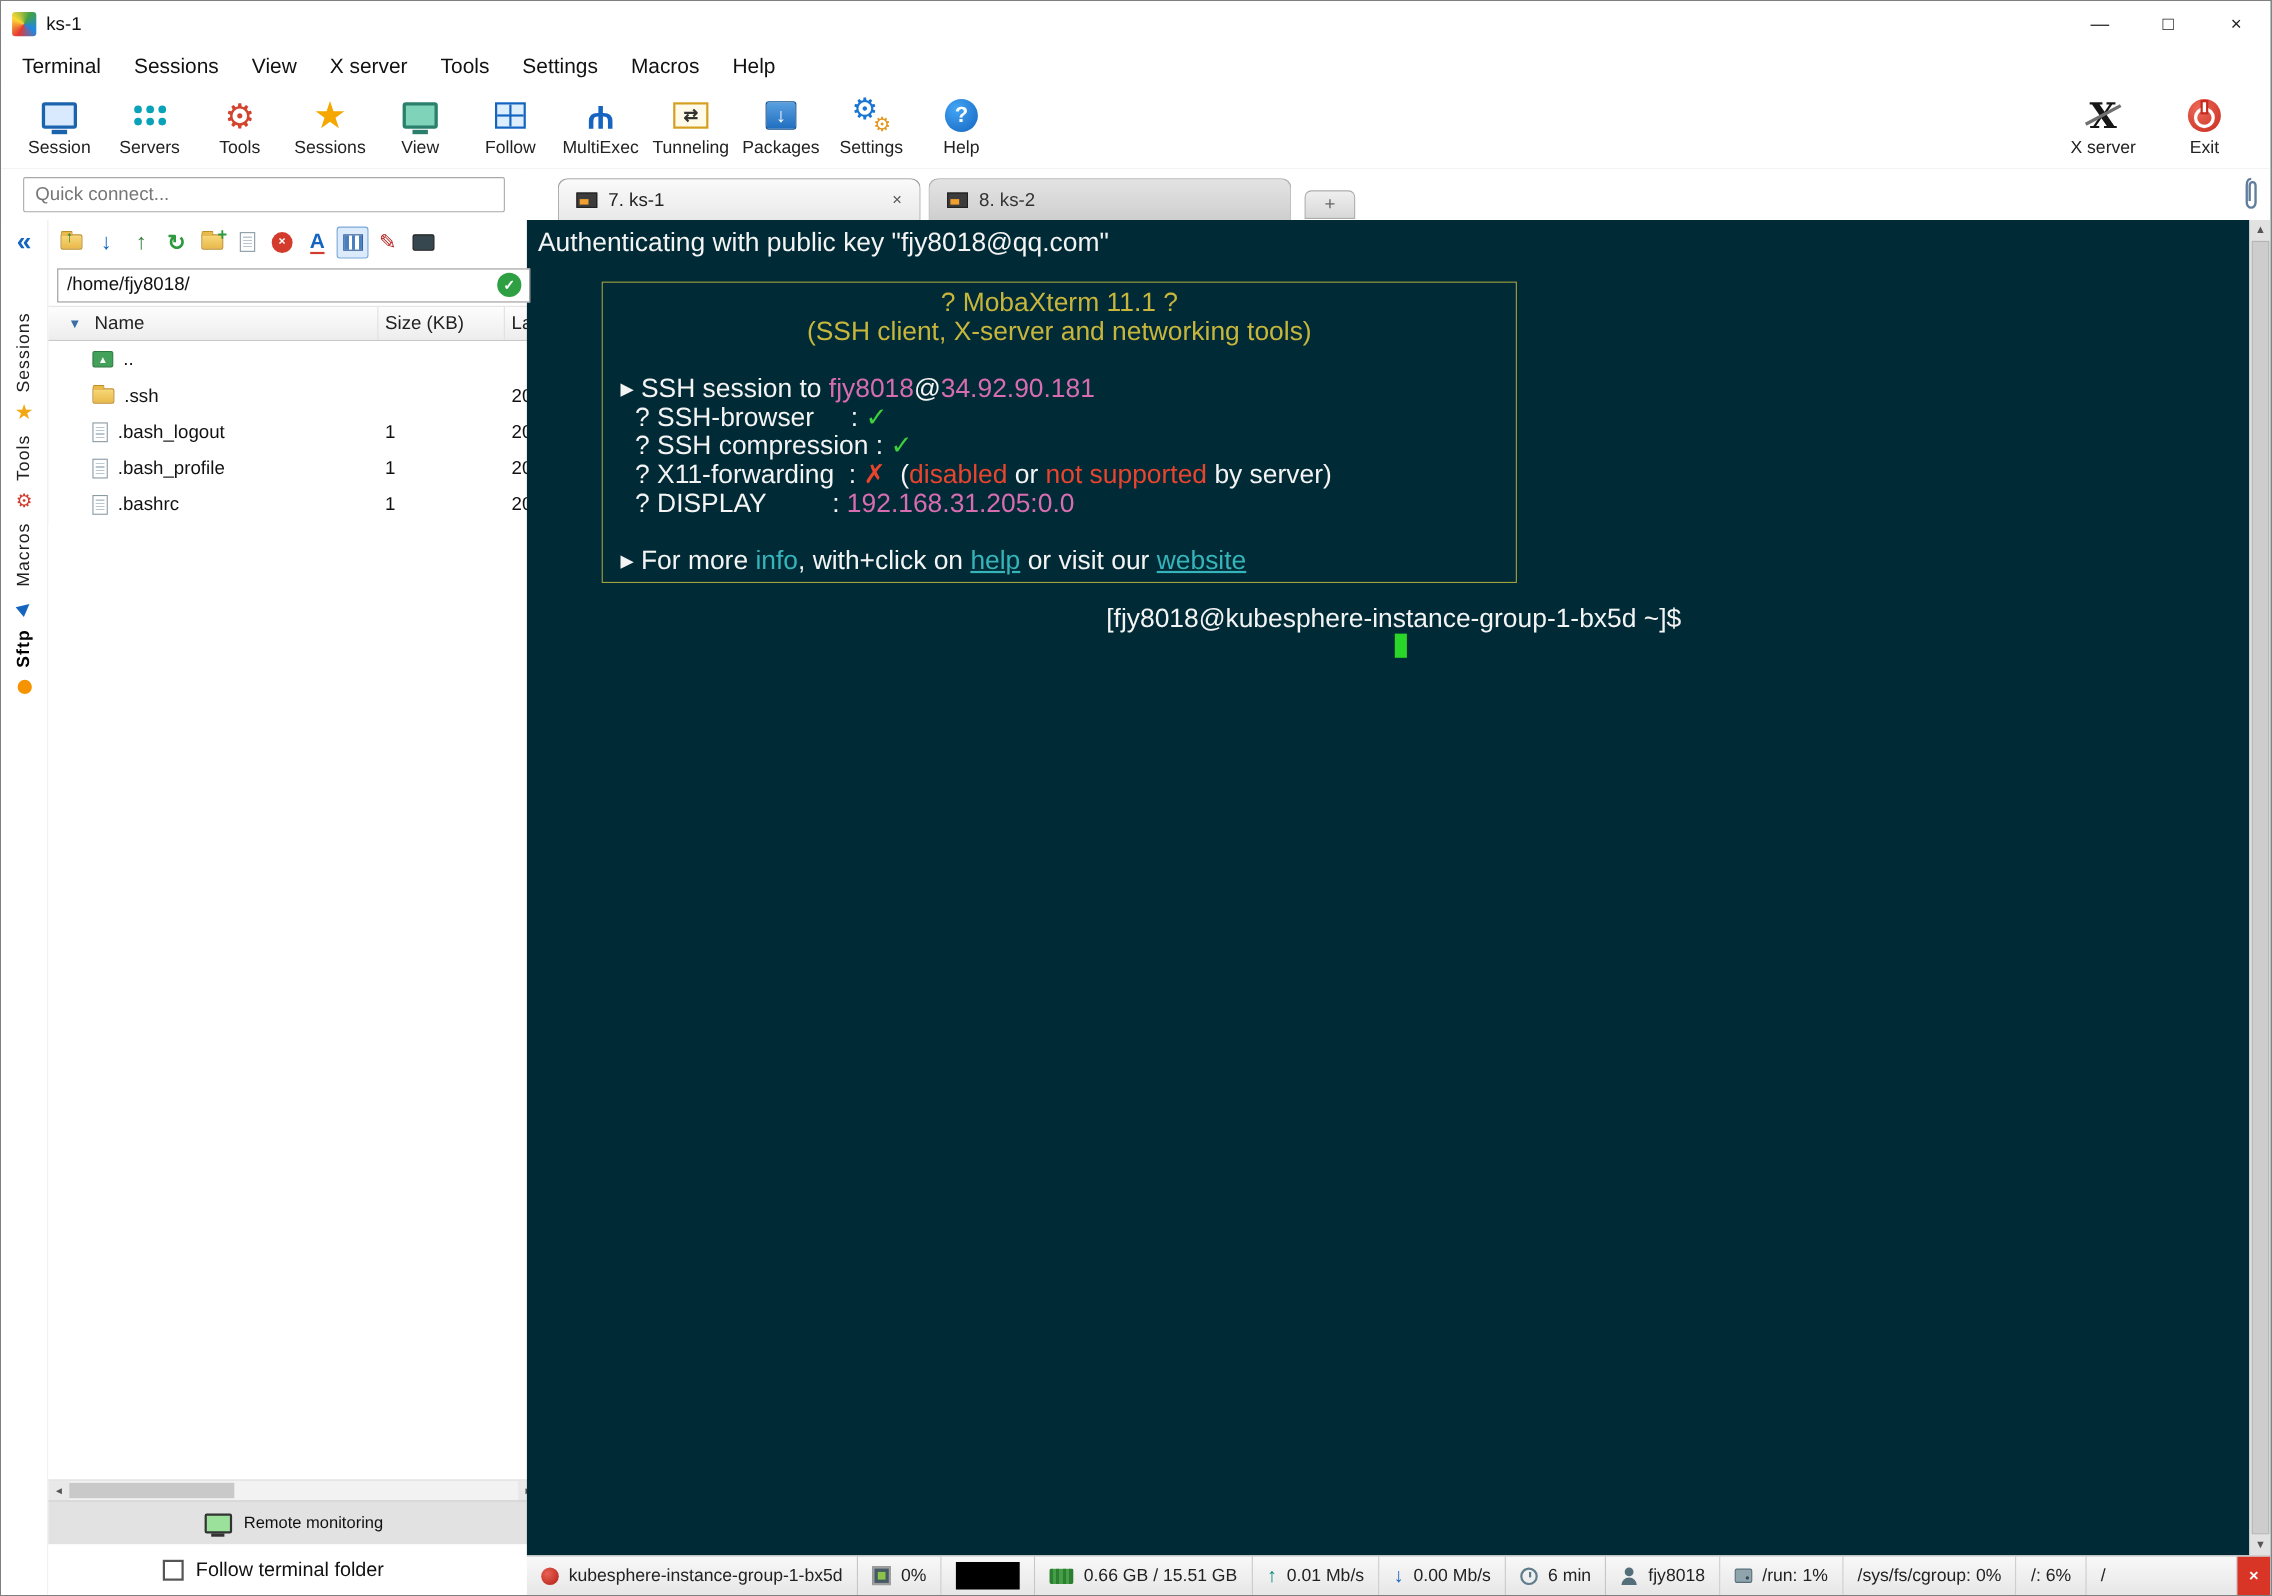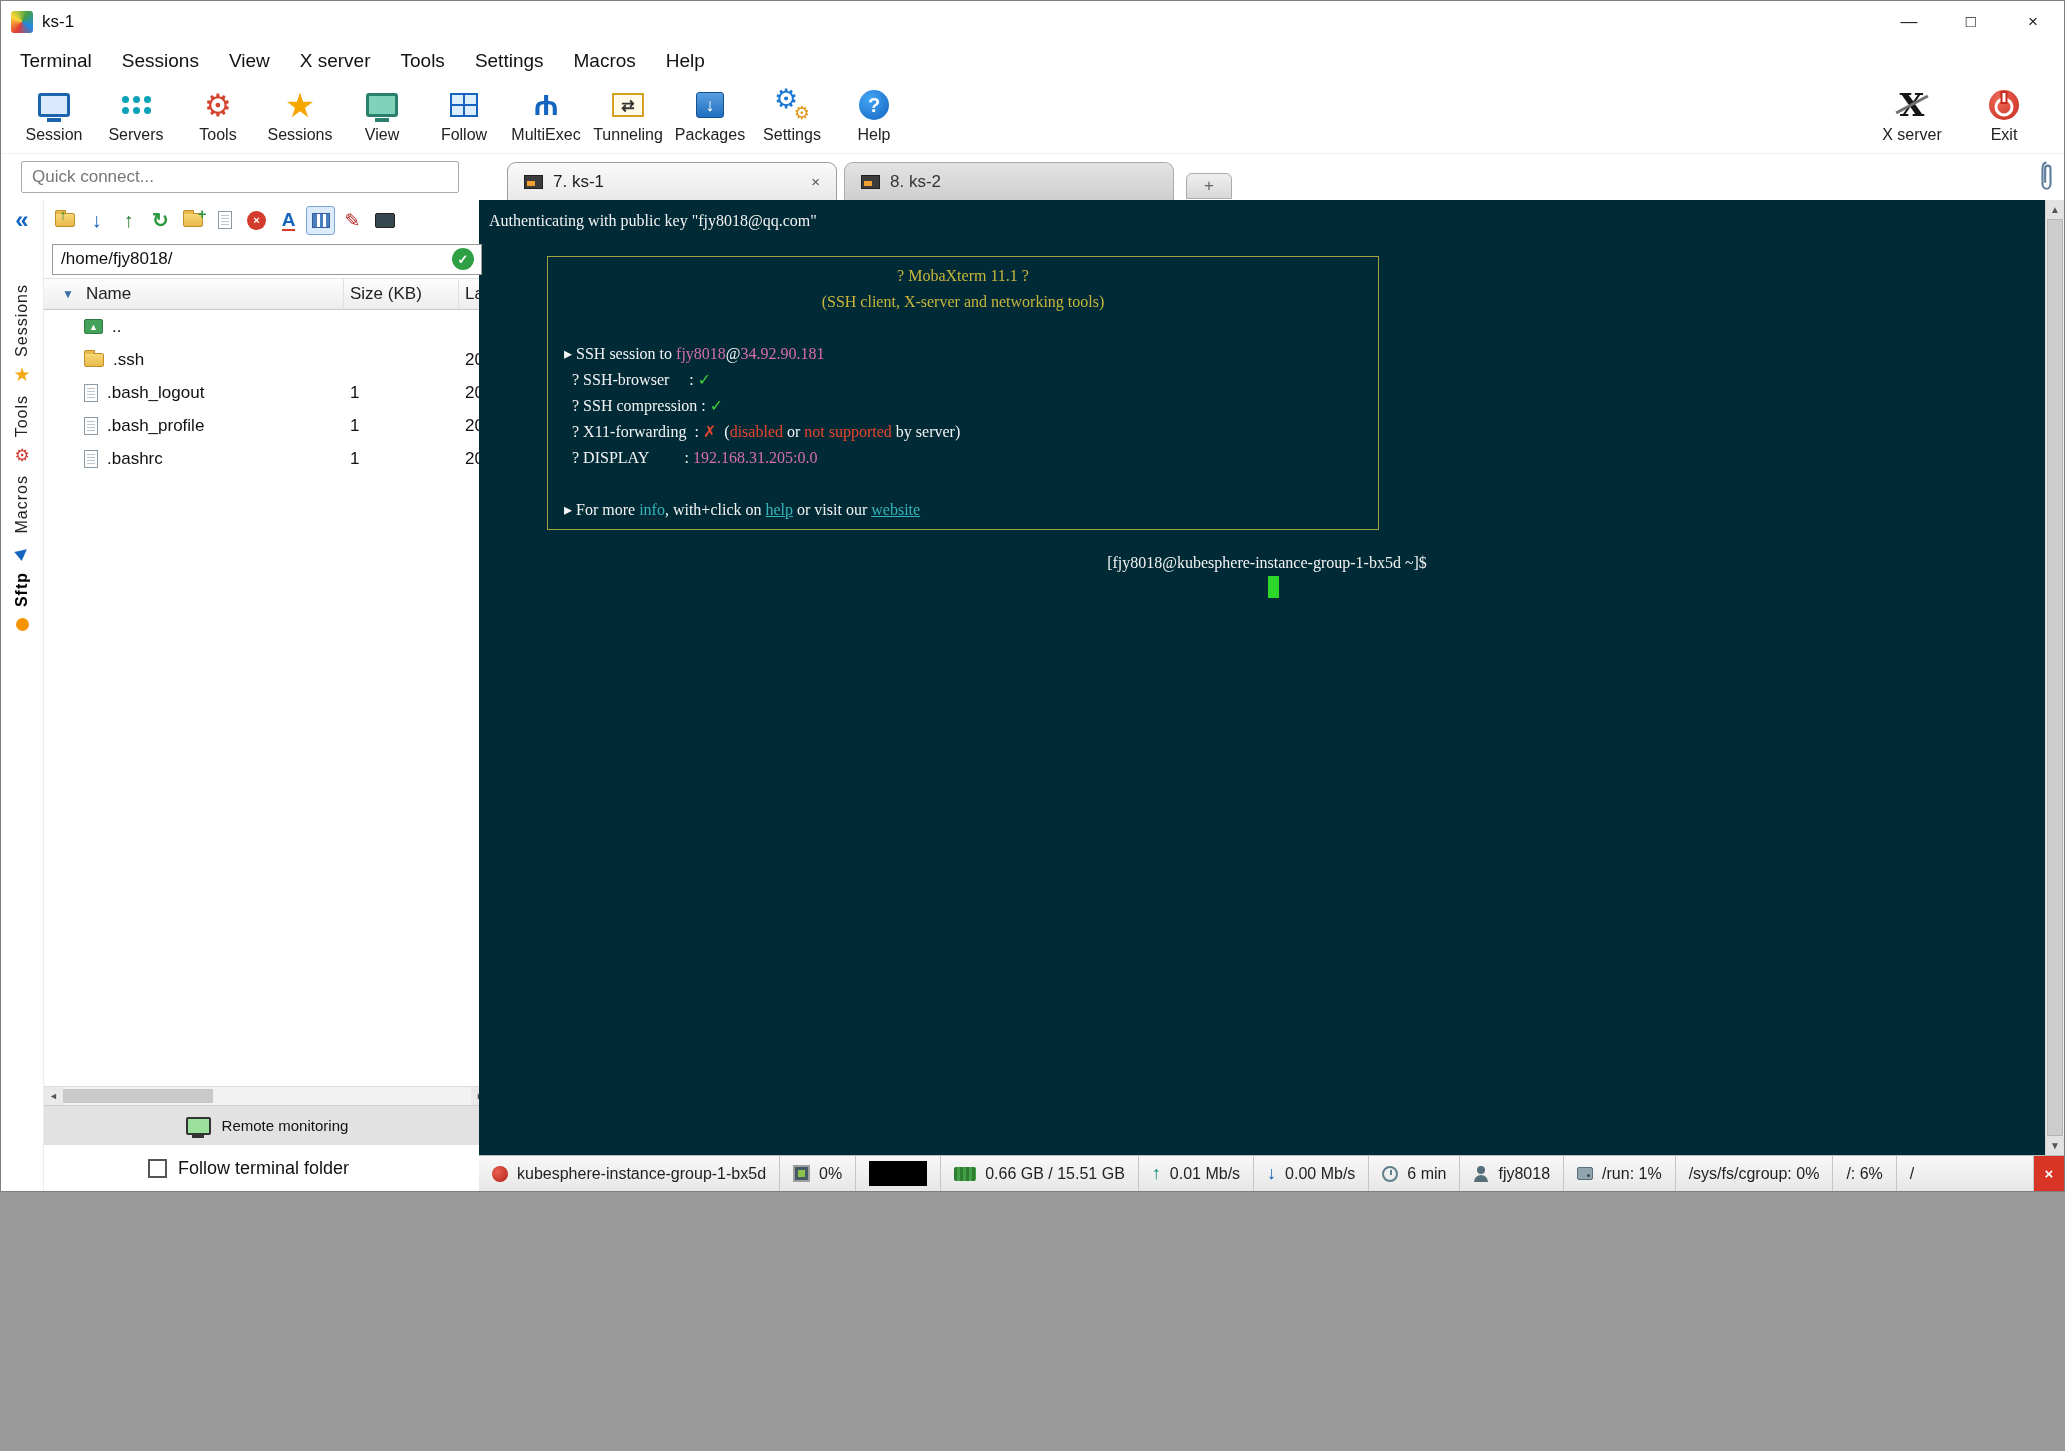--- a/index.html
+++ b/index.html
@@ -1,19 +1,19 @@
 <!DOCTYPE html>
 <html style="--t-background: #002b36; --t-white: #f4f4f4; --t-yellow: #c8b63c; --t-magenta: #d86cb0; --t-green: #3bd23b; --t-red: #e8442e; --t-cyan: #35b4ba; --t-cursor: #2ad62a;"><head>
 <meta charset="utf-8">
 <title>ks-1</title>
 <style>
 *{margin:0;padding:0;box-sizing:border-box;}
 html,body{width:2065px;height:1451px;}
 body{font-family:"Liberation Sans",sans-serif;background:#9a9a9a;}
-.window{width:2065px;height:1192px;background:#fff;border:1px solid #7f7f7f;display:flex;flex-direction:column;overflow:hidden;}
+.window{width:2065px;height:1451px;background:#fff;border:1px solid #7f7f7f;display:flex;flex-direction:column;overflow:hidden;}
 
 
 .titlebar{height:42px;flex:0 0 auto;display:flex;align-items:center;padding-left:10px;background:#fff;}
 .app-logo{width:22px;height:22px;margin-right:9px;border-radius:3px;background:conic-gradient(from 210deg,#e53935,#fdd835,#43a047,#1e88e5,#e53935);}
 .title-text{font-size:17px;color:#111;}
 .win-controls{margin-left:auto;display:flex;height:100%;}
 .win-btn{width:62px;height:100%;display:flex;align-items:center;justify-content:center;font-size:17px;color:#222;cursor:pointer;}
 
 
 .menubar{height:35px;flex:0 0 auto;display:flex;align-items:center;padding-left:4px;font-size:19px;color:#111;background:#fff;}
@@ -107,21 +107,21 @@
 .tab.inactive{background:linear-gradient(#e3e3e3,#cfcfcf);margin-left:7px;border-color:#ababab;color:#333;}
 .tab-ic{width:19px;height:14px;background:#3c3c3c;border:1px solid #1f1f1f;position:relative;flex:0 0 auto;}
 .tab-ic::after{content:"";position:absolute;left:2px;bottom:2px;width:8px;height:5px;background:#f0a030;}
 .tab-label{overflow:hidden;white-space:nowrap;}
 .tab-close{margin-left:auto;color:#555;font-size:15px;cursor:pointer;}
 .tab-plus{width:46px;height:26px;margin:0 0 1px 12px;border:1px solid #ababab;border-radius:6px 6px 0 0;background:linear-gradient(#efefef,#d8d8d8);display:flex;align-items:center;justify-content:center;color:#666;font-size:17px;cursor:pointer;}
 .clip{margin-left:auto;margin-right:9px;margin-bottom:8px;cursor:pointer;display:flex;}
 
 
 .term-wrap{flex:1;display:flex;min-height:0;}
-.terminal{flex:1;background:var(--t-background,#002b36);padding:8px 0 0 10px;font-family:Liberation Serif, serif;font-size:16px;line-height:26px;color:var(--t-white,#fff);overflow:hidden;cursor:text;}
+.terminal{flex:1;background:var(--t-background,#002b36);padding:8px 0 0 10px;font-family:Liberation Sans, sans-serif;font-size:24px;line-height:26px;color:var(--t-white,#fff);overflow:hidden;cursor:text;}
 .tline{white-space:pre;}
 .banner{width:832px;margin:22px 0 0 58px;border:1px solid #a3a23f;padding:6px 16px;}
 .prompt-line{margin-top:20px;display:flex;align-items:center;flex-direction:column;}
 .cursor{display:inline-block;width:11px;height:22px;background:var(--t-cursor,#2ad62a);margin-left:12px;}
 .c-w{color:var(--t-white,#fff);}
 .c-y{color:var(--t-yellow,#c8b63c);}
 .c-m{color:var(--t-magenta,#d86cb0);}
 .c-g{color:var(--t-green,#3bd23b);}
 .c-r{color:var(--t-red,#e8442e);}
 .c-c{color:var(--t-cyan,#35b4ba);}

